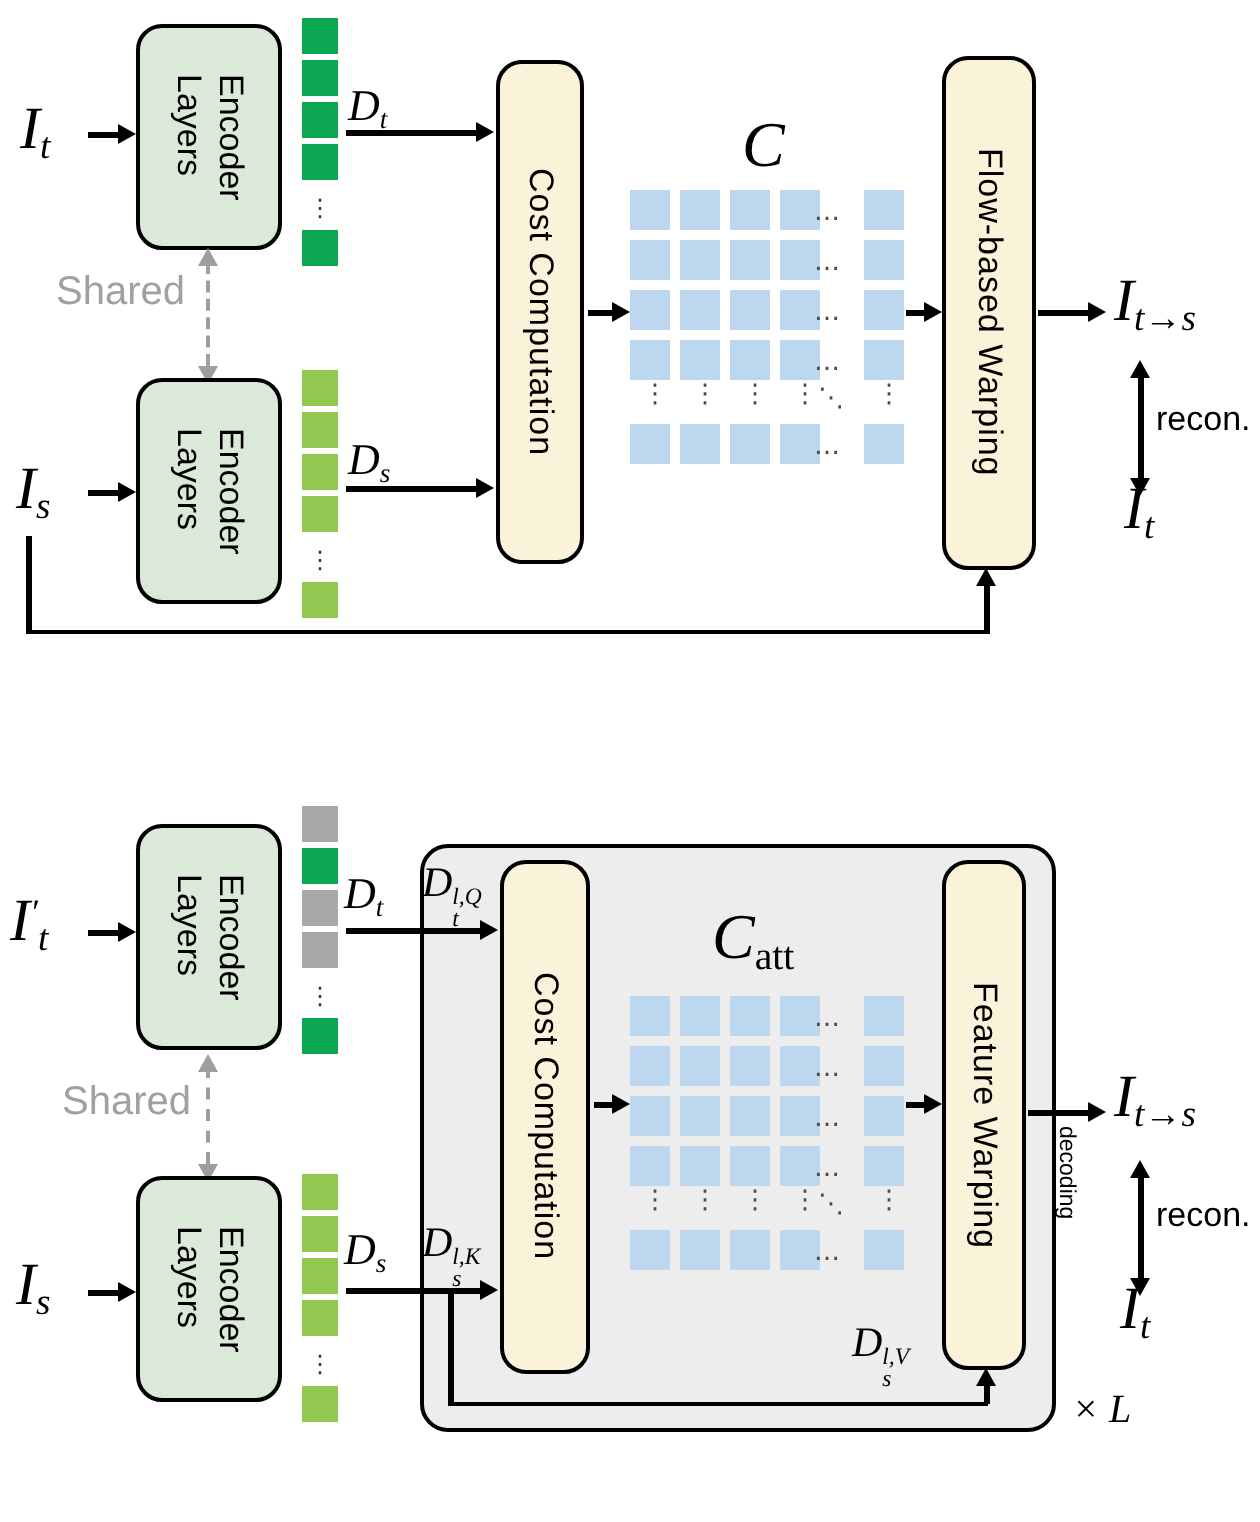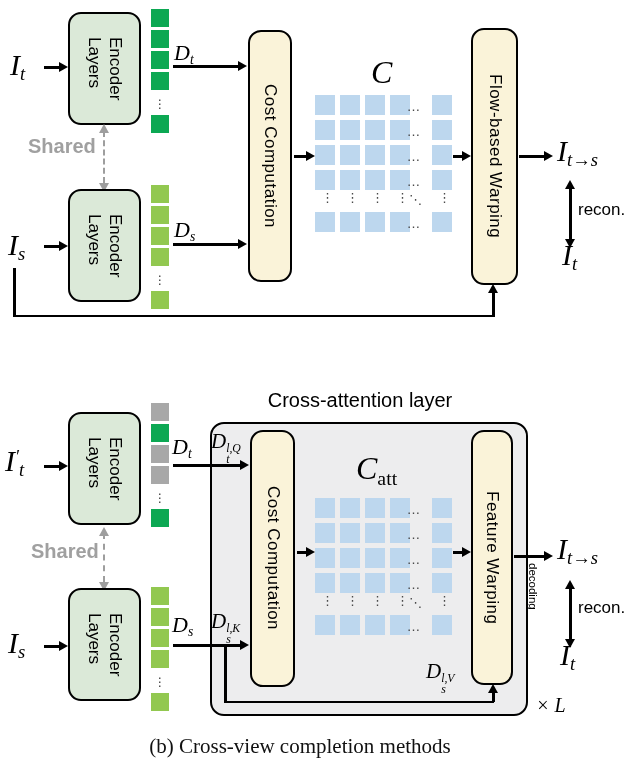--- a/index.html
+++ b/index.html
@@ -26,21 +26,21 @@
   .ah-u.gray{border-bottom-color:#9e9e9e;}
   .ah-d.gray{border-top-color:#9e9e9e;}
   .math{position:absolute;font-family:"Liberation Serif","DejaVu Serif",serif;
         font-style:italic;color:#000;line-height:1;}
   .math .mprime{font-size:.6em;vertical-align:.45em;}
   .math .msub{font-size:.62em;vertical-align:-.28em;letter-spacing:0;}
   .math .msub.roman{font-style:normal;}
   .math .msupsub{display:inline-flex;flex-direction:column;font-size:.56em;line-height:.95;
         vertical-align:-.35em;text-align:left;}
   .sans{position:absolute;font-size:17px;color:#000;}
-  .shared{position:absolute;font-size:20px;color:#a0a0a0;font-weight:bold;}
+  .shared{position:absolute;font-size:20px;color:#a0a0a0;}
   .caption{position:absolute;left:0;width:600px;text-align:center;
         font-family:"Liberation Serif",serif;font-size:21px;color:#111;}
   .title{position:absolute;font-size:20px;color:#000;text-align:center;}
   .tokcol{position:absolute;width:18px;}
   .tok{position:absolute;left:0;width:18px;height:18px;}
   .tok-dots{position:absolute;left:3px;width:12px;height:20px;font-family:"DejaVu Sans",sans-serif;
         font-size:12px;color:#333;line-height:20px;}
   .matrix{position:absolute;width:137px;height:137px;}
   .cell{position:absolute;width:20px;height:20px;background:var(--cell);}
   .mdot{position:absolute;font-family:"DejaVu Sans",sans-serif;color:#4a4a4a;line-height:1;}
@@ -165,21 +165,20 @@
   <div class="ah-d" style="left:564.5px;top:239px;"></div>
   <div class="sans" style="left:578px;top:200px;">recon.</div>
   <div class="math" style="left:562px;top:240px;font-size:30px;"><span class="mbase">I</span><span class="msub">t</span></div>
 
   <div class="vline" style="left:13px;top:268px;height:49px;"></div>
   <div class="hline" style="left:13px;top:314.5px;width:481px;"></div>
   <div class="vline" style="left:492px;top:291px;height:26px;"></div>
   <div class="ah-u" style="left:487.5px;top:284px;"></div>
 
 
-  <div class="title" style="left:210px;top:389px;width:300px;">Cross-attention layer</div>
   <div class="gbox" style="left:210px;top:422px;width:318px;height:294px;"></div>
   <div class="math" style="left:536px;top:695px;font-size:20px;">× L</div>
 
   <div class="math" style="left:5px;top:446px;font-size:30px;"><span class="mbase">I</span><span class="mprime">′</span><span class="msub">t</span></div>
   <div class="hline" style="left:44px;top:465px;width:16px;"></div>
   <div class="ah-r" style="left:59px;top:460.5px;"></div>
 
   <div class="box enc" style="left:68px;top:412px;width:73px;height:113px;">
     <div class="enc-label">
       <span>Encoder</span>
@@ -302,15 +301,14 @@
 
   <div class="vline" style="left:224px;top:646px;height:57px;"></div>
   <div class="hline" style="left:224px;top:700.5px;width:270px;"></div>
   <div class="vline" style="left:492px;top:691px;height:11px;"></div>
   <div class="ah-u" style="left:487.5px;top:684px;"></div>
   <div class="math" style="left:426px;top:661px;font-size:21px;"><span class="mbase">D</span><span class="msupsub">
         <span>l,V</span>
         <span>s</span>
       </span></div>
 
-  <div class="caption" style="top:734px;">(b) Cross-view completion methods</div>
 
 </div>
 
 </body></html>

